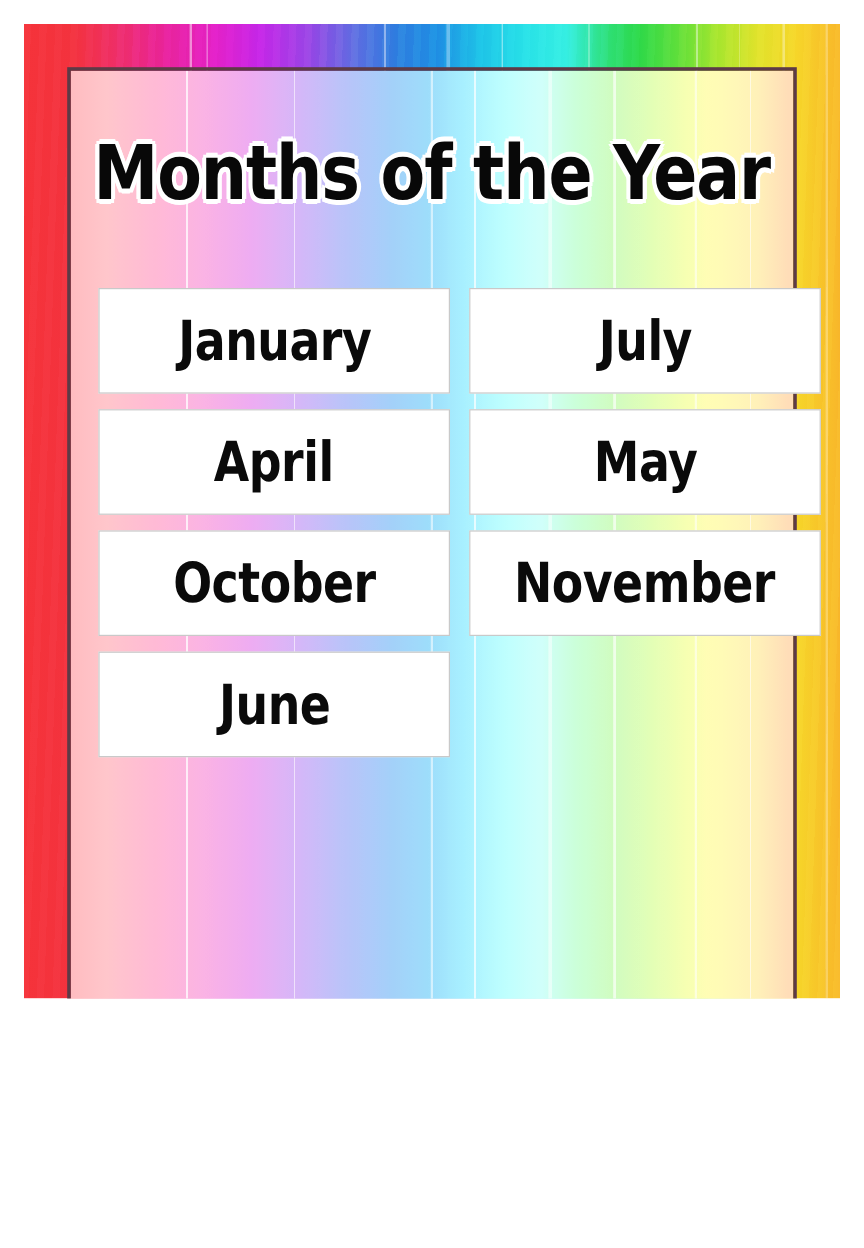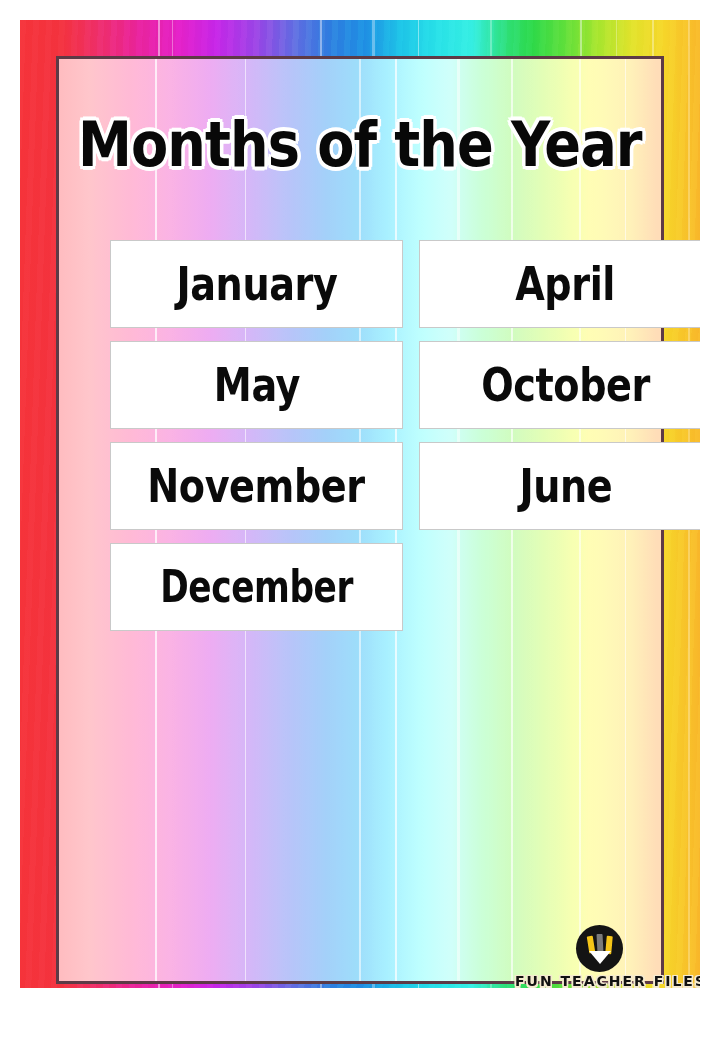--- a/index.html
+++ b/index.html
@@ -7,21 +7,21 @@
     width:720px;height:1040px;
     background:#ffffff;
     font-family:"Liberation Sans", sans-serif;
     overflow:hidden;
   }
 
   
   .poster{
     position:absolute;
     left:20px; top:20px;
-    width:680px; height:968px;
+    width:680px; height:812px;
     overflow:hidden;
   }
   .rainbow-bg{
     position:absolute; inset:0;
     background:
       linear-gradient(90deg,
         #f6343b 0px,
         #f4333f 42px,
         #ef2f6a 78px,
         #e9249c 118px,
@@ -157,21 +157,20 @@
   .grid{
     position:absolute;
     left:62px; top:220px;
     width:602px; height:610px;
     display:grid;
     grid-template-columns:293px 293px;
     grid-template-rows:repeat(6, 88px);
     column-gap:16px;
     row-gap:13px;
     z-index:5;
-    margin-left:28px;
   }
   .month-card{
     background:#ffffff;
     border:1px solid #c9c9c9;
     box-sizing:border-box;
     display:flex;
     align-items:center;
     justify-content:center;
     overflow:hidden;
   }
@@ -250,42 +249,42 @@
   </div>
 
   <div class="title-wrap">
     <div class="poster-title">Months of the Year</div>
   </div>
 
   <div class="grid">
     <div class="month-card">
       <span class="month-label">January</span>
     </div>
+    <div class="month-card">
+      <span class="month-label">July</span>
+    </div>
 
 
 
     <div class="month-card">
       <span class="month-label">April</span>
     </div>
     <div class="month-card">
       <span class="month-label">May</span>
     </div>
 
     <div class="month-card">
       <span class="month-label">October</span>
     </div>
     <div class="month-card">
       <span class="month-label">November</span>
     </div>
 
     <div class="month-card">
       <span class="month-label">June</span>
-    </div>
-    <div class="month-card">
-      <span class="month-label long">December</span>
     </div>
   </div>
 
   <div class="logo">
     <div class="logo-mark">
       <span class="pencil p1"></span>
       <span class="pencil p2"></span>
       <span class="pencil p3"></span>
       <span class="funnel"></span>
     </div>

